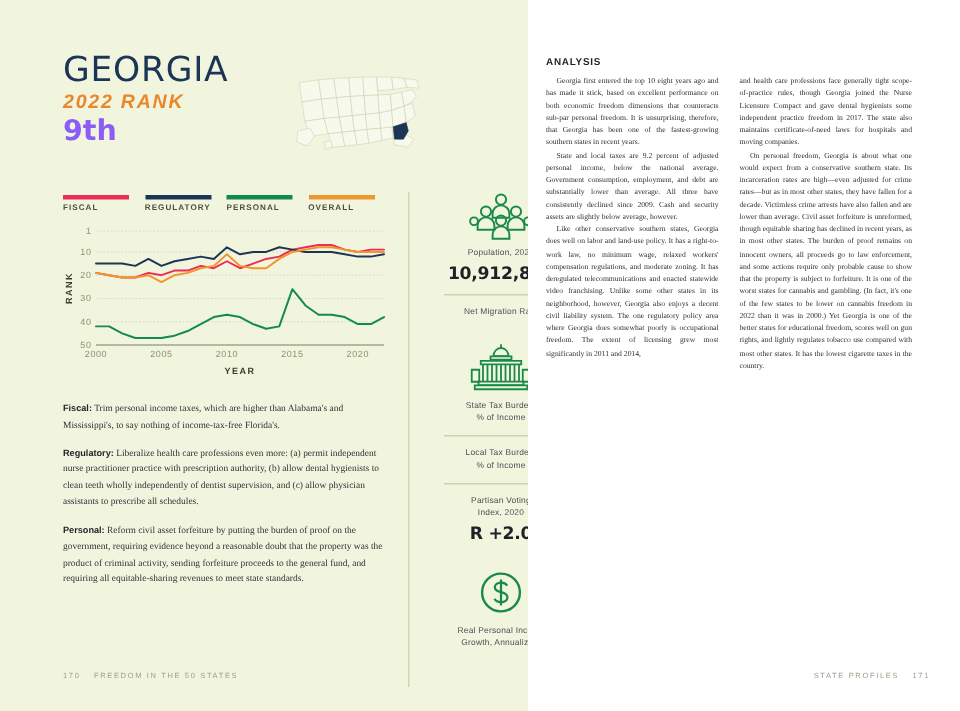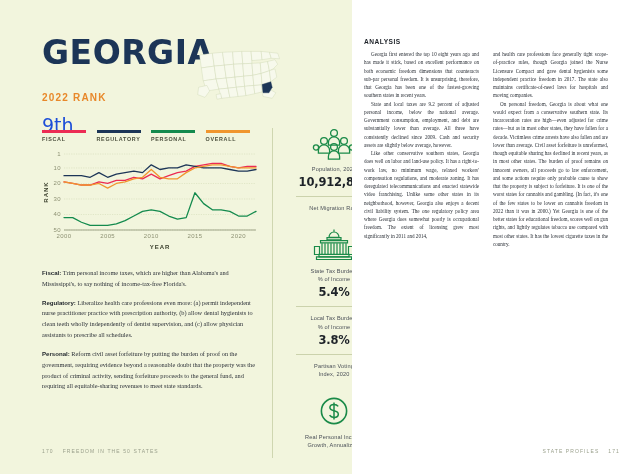--- a/index.html
+++ b/index.html
@@ -15,40 +15,41 @@
   .left-page{
     position:relative;
     width:352px;height:474px;
     background:#f2f5dd;
     box-sizing:border-box;
   }
   .left-inner{position:absolute;left:42px;top:36px;right:18px;bottom:0;}
 
   .state-title{
     font-family:"DejaVu Sans", sans-serif;
-    font-weight:bold;
-    font-size:33px;
+    font-weight:normal;
+    font-size:23px;
     letter-spacing:0.5px;
     color:#1c3557;
     line-height:1;
     margin:0;
   }
   .rank-label{
-    margin-top:23px;
-    font-size:10px;
+    margin-top:1px;
+    font-size:13px;
     letter-spacing:1.2px;
     color:#e8882a;
     font-weight:bold;
+    font-style:italic;
   }
   .rank-value{
-    margin-top:13px;
+    margin-top:3px;
     font-family:"DejaVu Sans", sans-serif;
     font-size:19px;
-    font-weight:normal;
-    color:#1d4ed8;
+    font-weight:bold;
+    color:#8b5cf6;
     line-height:1;
   }
 
   
   .map-wrap{
     position:absolute;right:48px;top:6px;width:92px;height:62px;
   }
   .map-wrap svg{width:100%;height:100%;display:block;}
 
   
@@ -286,36 +287,35 @@
               <path d="M15 9.6h14v2.2H15z"></path>
               <path d="M8.5 12.6h27v2.3h-27z"></path>
               <path d="M10 15.2v11M13 15.2v11M16 15.2v11M19 15.2v11M22 15.2v11M25 15.2v11M28 15.2v11M31 15.2v11M34 15.2v11"></path>
               <path d="M7 26.4h30v2.4H7z"></path>
               <path d="M4.5 28.9h35v2.6h-35z"></path>
               <path d="M2.5 18.5h5v8h-5zM36.5 18.5h5v8h-5z"></path>
             </svg>
           </div>
           <div class="stat-label">State Tax Burden,</div>
           <div class="stat-label">% of Income</div>
-          <div class="stat-value">5.4%</div>
         </div>
 
         <div class="hr"></div>
 
         <div class="stat-block">
           <div class="stat-label">Local Tax Burden,</div>
           <div class="stat-label">% of Income</div>
-          <div class="stat-value">3.8%</div>
         </div>
 
         <div class="hr"></div>
 
         <div class="stat-block">
           <div class="stat-label">Partisan Voting</div>
           <div class="stat-label">Index, 2020</div>
+          <div class="stat-value">R +2.0</div>
         </div>
 
         <div class="stat-block" style="margin-top:16px;">
           <div class="stat-icon">
             <svg width="34" height="34" viewBox="0 0 34 34" fill="none" stroke="#1a8a48" stroke-width="1.6">
               <circle cx="17" cy="17" r="12.6"></circle>
               <path d="M17 8.4v17.2" stroke-width="1.5"></path>
               <path d="M21.2 12.4c-.9-1.3-2.4-2-4.2-2-2.3 0-4.1 1.3-4.1 3.1 0 2 1.7 2.7 4.1 3.3 2.5.6 4.3 1.4 4.3 3.4 0 1.9-1.9 3.2-4.3 3.2-2 0-3.6-.8-4.4-2.2" stroke-width="1.5"></path>
             </svg>
           </div>

